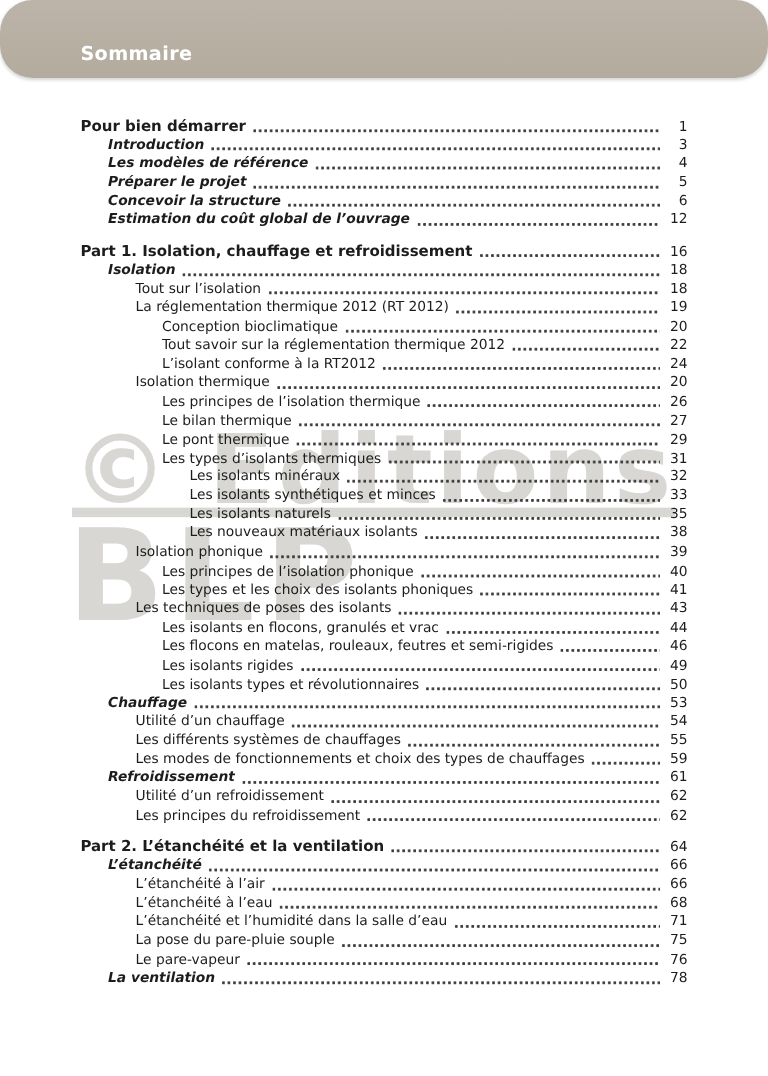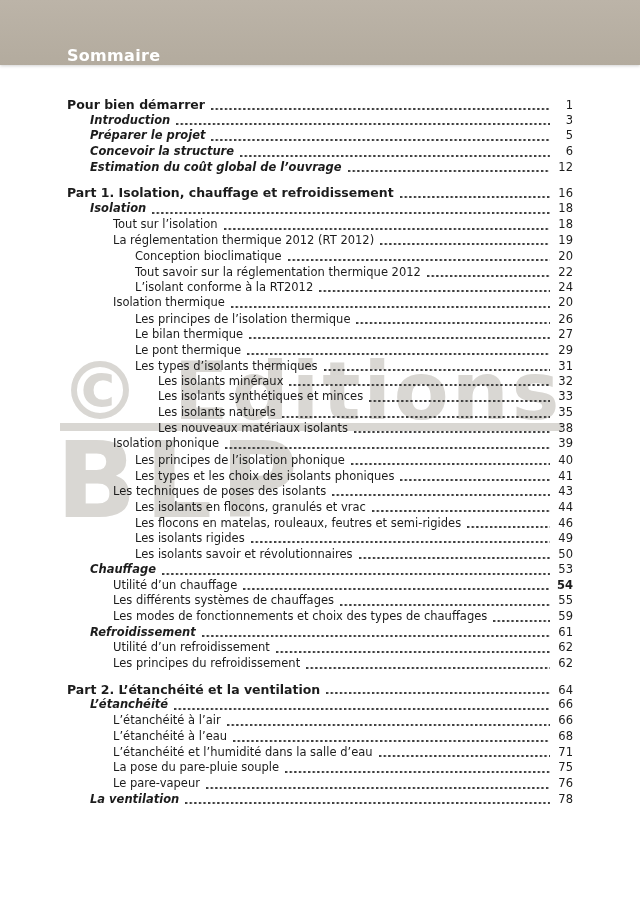--- a/index.html
+++ b/index.html
@@ -14,22 +14,23 @@
   
   .header {
     position: absolute;
     top: 0; left: 0; right: 0;
     height: 65px;
     background: linear-gradient(#bcb4a8, #b3ab9e);
     box-shadow: 0 1px 3px rgba(0,0,0,0.18);
     display: flex;
     align-items: flex-end;
     box-sizing: border-box;
-    padding: 0 0 0 67px;
+    padding: 0 0 11px 67px;
     z-index: 3;
+    border-radius: 27px;
   }
   .header-title {
     color: #ffffff;
     font-size: 16px;
     font-weight: 700;
     letter-spacing: 0.3px;
   }
   
   .watermark {
     position: absolute;
@@ -105,20 +106,25 @@
           <span class="toc-label" style="color: rgb(28, 28, 28);">Pour bien démarrer</span>
           <span class="leader"></span>
           <span class="toc-page" style="color: rgb(28, 28, 28);">1</span>
         </div>
         <div class="toc-row level-1 style-bold-italic">
           <span class="toc-label" style="color: rgb(28, 28, 28);">Introduction</span>
           <span class="leader"></span>
           <span class="toc-page" style="color: rgb(28, 28, 28);">3</span>
         </div>
         <div class="toc-row level-1 style-bold-italic">
+          <span class="toc-label" style="color: rgb(28, 28, 28);">Les modèles de référence</span>
+          <span class="leader"></span>
+          <span class="toc-page" style="color: rgb(28, 28, 28);">4</span>
+        </div>
+        <div class="toc-row level-1 style-bold-italic">
           <span class="toc-label" style="color: rgb(28, 28, 28);">Préparer le projet</span>
           <span class="leader"></span>
           <span class="toc-page" style="color: rgb(28, 28, 28);">5</span>
         </div>
         <div class="toc-row level-1 style-bold-italic">
           <span class="toc-label" style="color: rgb(28, 28, 28);">Concevoir la structure</span>
           <span class="leader"></span>
           <span class="toc-page" style="color: rgb(28, 28, 28);">6</span>
         </div>
         <div class="toc-row level-1 style-bold-italic">
@@ -237,33 +243,33 @@
           <span class="toc-label" style="color: rgb(28, 28, 28);">Les flocons en matelas, rouleaux, feutres et semi-rigides</span>
           <span class="leader"></span>
           <span class="toc-page" style="color: rgb(28, 28, 28);">46</span>
         </div>
         <div class="toc-row level-3 style-regular">
           <span class="toc-label" style="color: rgb(28, 28, 28);">Les isolants rigides</span>
           <span class="leader"></span>
           <span class="toc-page" style="color: rgb(28, 28, 28);">49</span>
         </div>
         <div class="toc-row level-3 style-regular">
-          <span class="toc-label" style="color: rgb(28, 28, 28);">Les isolants savoir et révolutionnaires</span>
+          <span class="toc-label" style="color: rgb(28, 28, 28);">Les isolants types et révolutionnaires</span>
           <span class="leader"></span>
           <span class="toc-page" style="color: rgb(28, 28, 28);">50</span>
         </div>
         <div class="toc-row level-1 style-bold-italic">
           <span class="toc-label" style="color: rgb(28, 28, 28);">Chauffage</span>
           <span class="leader"></span>
           <span class="toc-page" style="color: rgb(28, 28, 28);">53</span>
         </div>
         <div class="toc-row level-2 style-regular">
           <span class="toc-label" style="color: rgb(28, 28, 28);">Utilité d’un chauffage</span>
           <span class="leader"></span>
-          <span class="toc-page" style="color: rgb(28, 28, 28); font-weight: bold;">54</span>
+          <span class="toc-page" style="color: rgb(28, 28, 28);">54</span>
         </div>
         <div class="toc-row level-2 style-regular">
           <span class="toc-label" style="color: rgb(28, 28, 28);">Les différents systèmes de chauffages</span>
           <span class="leader"></span>
           <span class="toc-page" style="color: rgb(28, 28, 28);">55</span>
         </div>
         <div class="toc-row level-2 style-regular">
           <span class="toc-label" style="color: rgb(28, 28, 28);">Les modes de fonctionnements et choix des types de chauffages</span>
           <span class="leader"></span>
           <span class="toc-page" style="color: rgb(28, 28, 28);">59</span>

